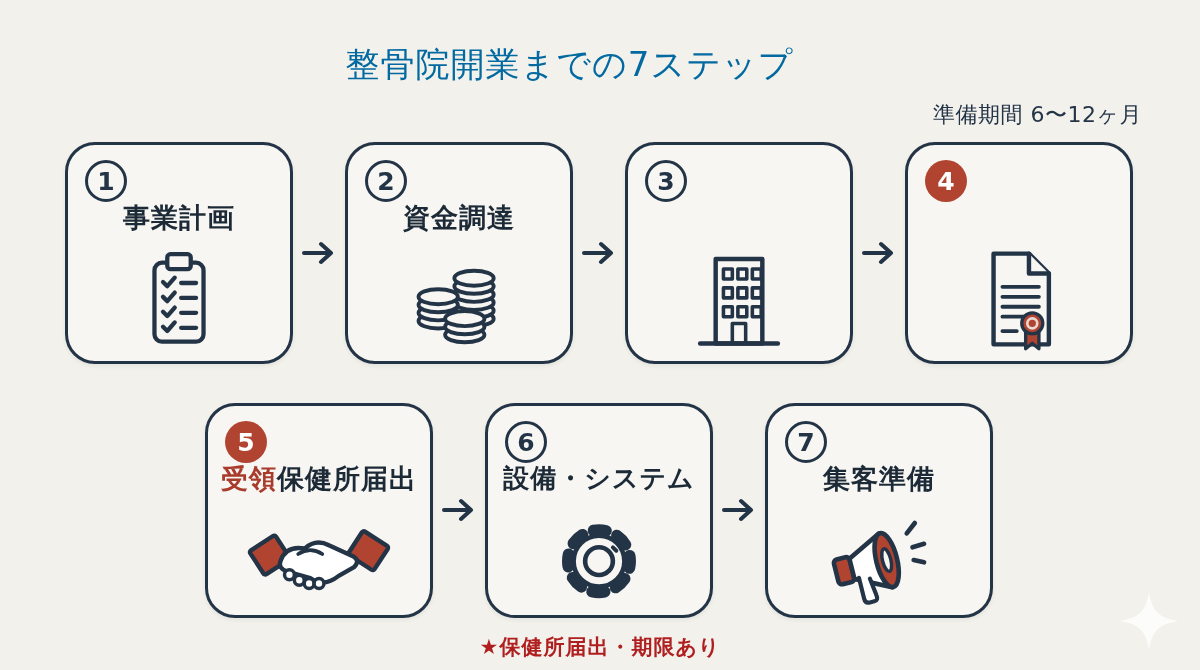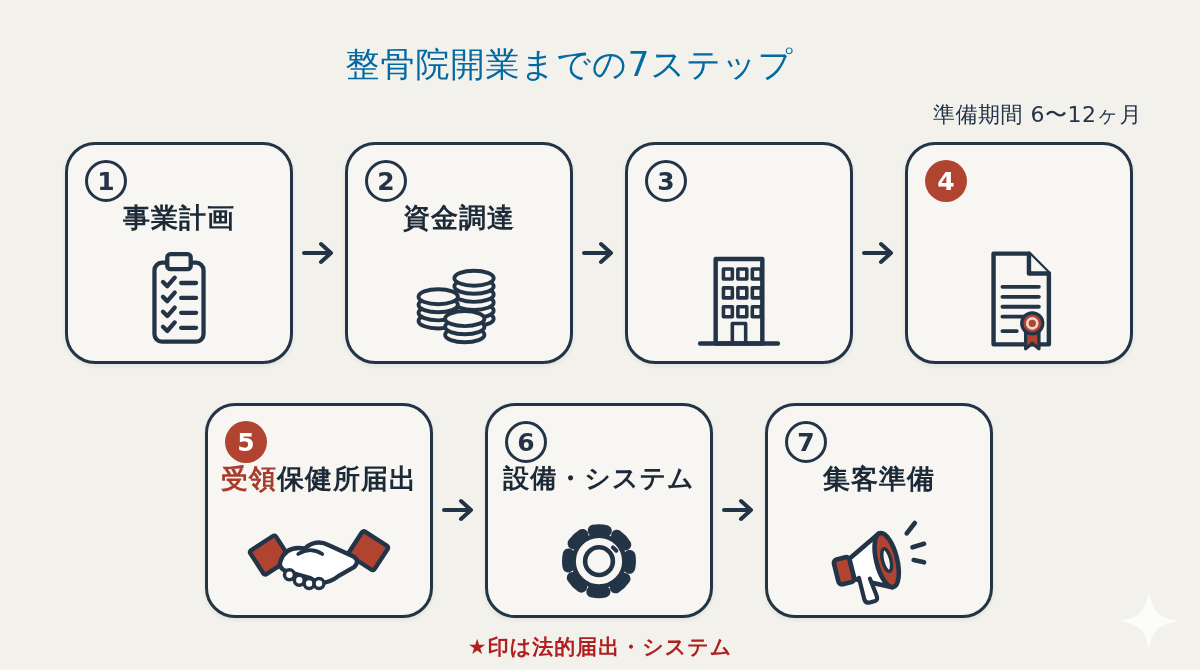--- a/index.html
+++ b/index.html
@@ -201,17 +201,17 @@
   </svg>
 <svg class="arrow" style="left:441px;top:497px;" viewBox="0 0 36 26" fill="none" stroke="#243447" stroke-width="4" stroke-linecap="round" stroke-linejoin="round">
     <line x1="3" y1="13" x2="28" y2="13"></line>
     <polyline points="20,4 30,13 20,22"></polyline>
   </svg>
 <svg class="arrow" style="left:721px;top:497px;" viewBox="0 0 36 26" fill="none" stroke="#243447" stroke-width="4" stroke-linecap="round" stroke-linejoin="round">
     <line x1="3" y1="13" x2="28" y2="13"></line>
     <polyline points="20,4 30,13 20,22"></polyline>
   </svg>
 
-<div class="footnote">★印は法的届出・システム</div>
+<div class="footnote">★保健所届出・期限あり</div>
 
 <svg class="sparkle" viewBox="0 0 54 54">
   <path d="M27 0 C30 18 36 24 54 27 C36 30 30 36 27 54 C24 36 18 30 0 27 C18 24 24 18 27 0 Z" fill="#fdfdfb"></path>
 </svg>
 
 </body></html>

